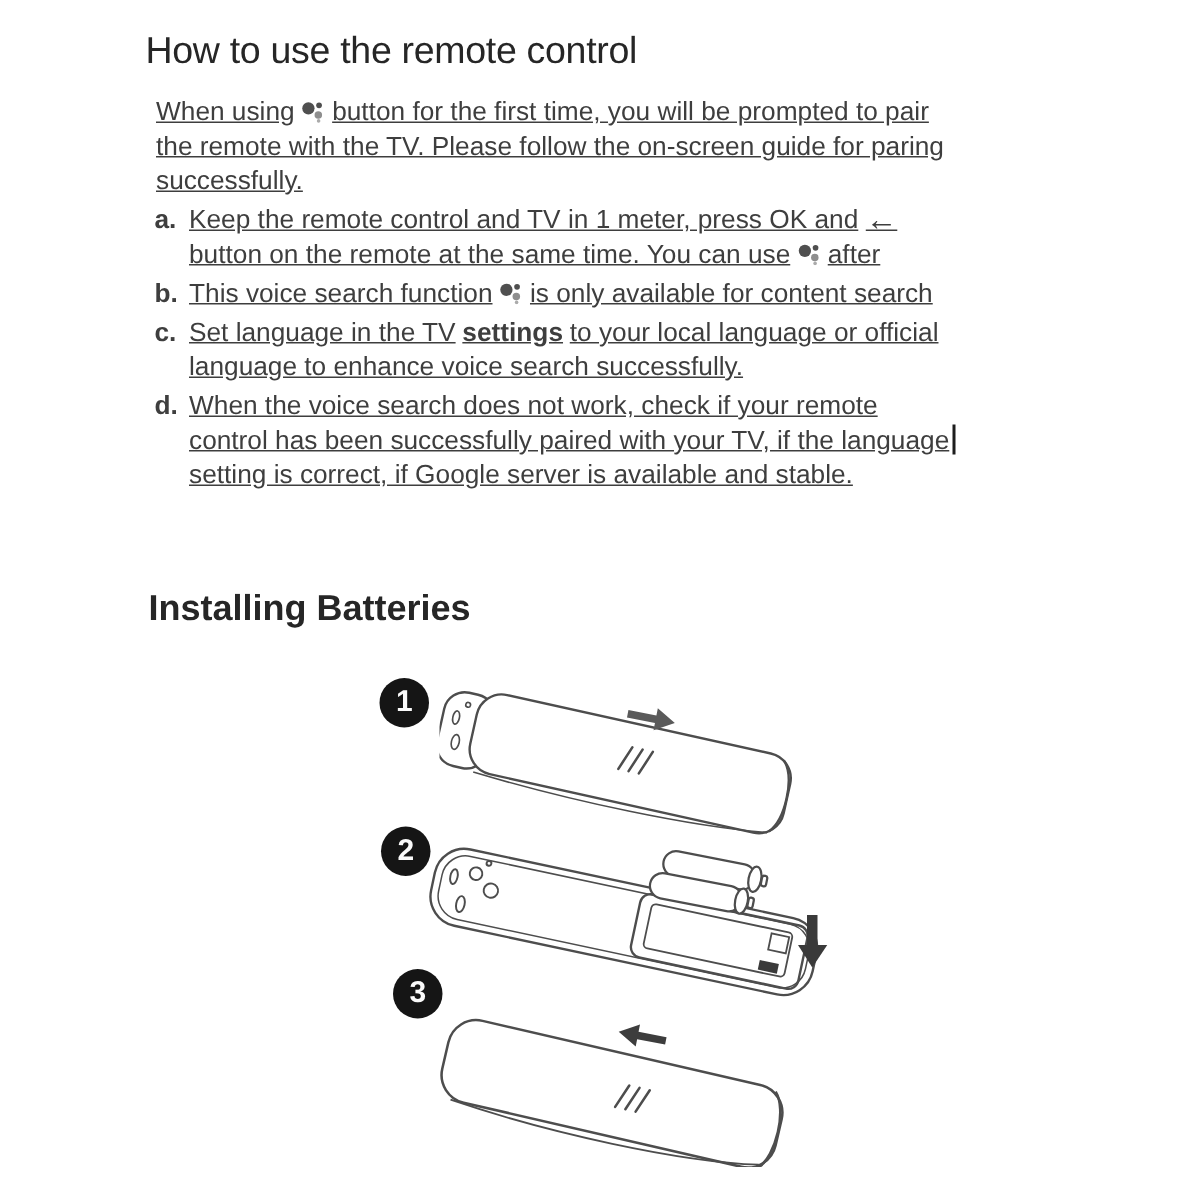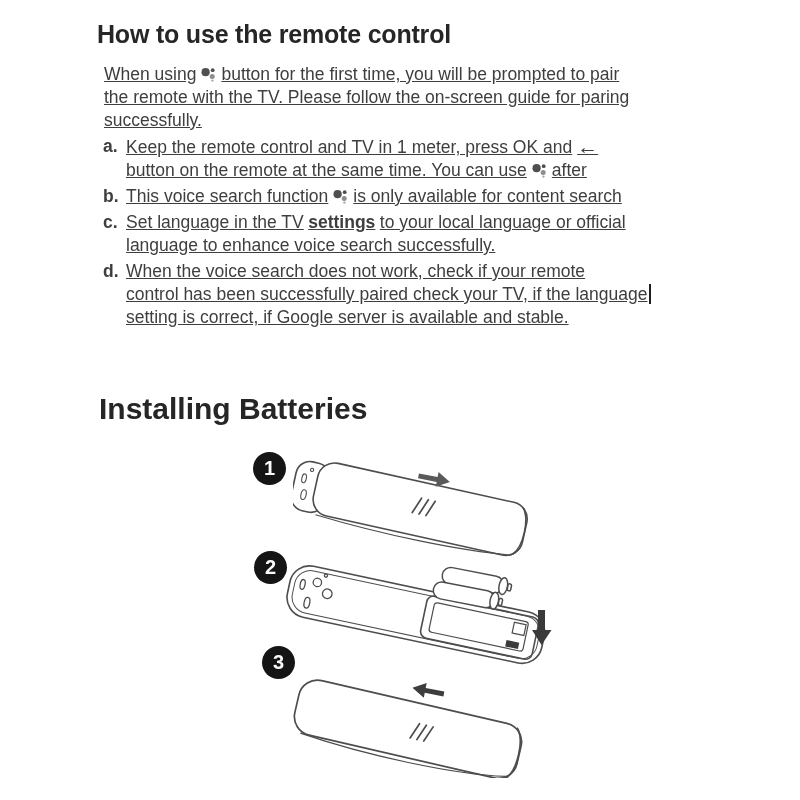--- a/index.html
+++ b/index.html
@@ -1,39 +1,39 @@
 <!DOCTYPE html>
 <html><head>
 <meta charset="utf-8">
 <style>
   html,body{margin:0;padding:0;background:#ffffff;}
   .page{
     position:relative;width:800px;height:800px;background:#ffffff;overflow:hidden;
     font-family:"Liberation Sans","DejaVu Sans",sans-serif;color:#3e3e3e;
   }
   .h1{
-    position:absolute;left:97px;top:20px;font-size:25px;font-weight:bold;color:#262626;
+    position:absolute;left:97px;top:20px;font-size:25px;font-weight:normal;color:#262626;
     letter-spacing:-0.2px;white-space:nowrap;
   }
   .content{
     position:absolute;left:104px;top:63px;width:618px;
     font-size:17.5px;line-height:23px;text-decoration:underline;
   }
   .intro{margin:0;}
   .item{position:relative;padding-left:22px;margin-top:3px;}
   .item .label{position:absolute;left:-1px;top:0;font-weight:bold;}
   .bold-inline{font-weight:bold;margin:0 4.5px;}
   .arrow-char{font-size:21px;margin-left:5px;vertical-align:-1px;}
   .ga-icon{display:inline-block;margin:0 5px;vertical-align:-2px;line-height:0;}
   .caret{
     display:inline-block;width:2px;height:20px;background:#1d1d1d;
     margin-left:2px;vertical-align:-4px;
   }
   .h2{
-    position:absolute;left:99px;top:392px;font-size:30px;font-weight:bold;color:#262626;
+    position:absolute;left:99px;top:392px;font-size:24px;font-weight:bold;color:#262626;
     white-space:nowrap;
   }
   .step-num{
     position:absolute;width:33px;height:33px;border-radius:50%;
     background:#151515;color:#fafafa;font-weight:bold;font-size:20px;
     display:flex;align-items:center;justify-content:center;
   }
   .fig{position:absolute;}
 </style>
 </head>
@@ -75,21 +75,21 @@
 
     <div class="item">
       <span class="label">c.</span>
       <span>Set language in the TV</span><span class="bold-inline">settings</span><span>to your local language or official</span><br>
       <span>language to enhance voice search successfully.</span>
     </div>
 
     <div class="item">
       <span class="label">d.</span>
       <span>When the voice search does not work, check if your remote</span><br>
-      <span>control has been successfully paired check your TV, if the language</span><span class="caret"></span><br>
+      <span>control has been successfully paired with your TV, if the language</span><span class="caret"></span><br>
       <span>setting is correct, if Google server is available and stable.</span>
     </div>
 
   </div>
 
   <div class="h2">Installing Batteries</div>
 
   <div class="step-num" style="left:253px;top:452px;">1</div>
   <svg class="fig" style="left:293px;top:449px;" width="270" height="118" viewBox="0 0 270 118">
     <g fill="#ffffff" stroke="#4d4d4d" stroke-width="1.6" transform="rotate(12.5 14 30)">

